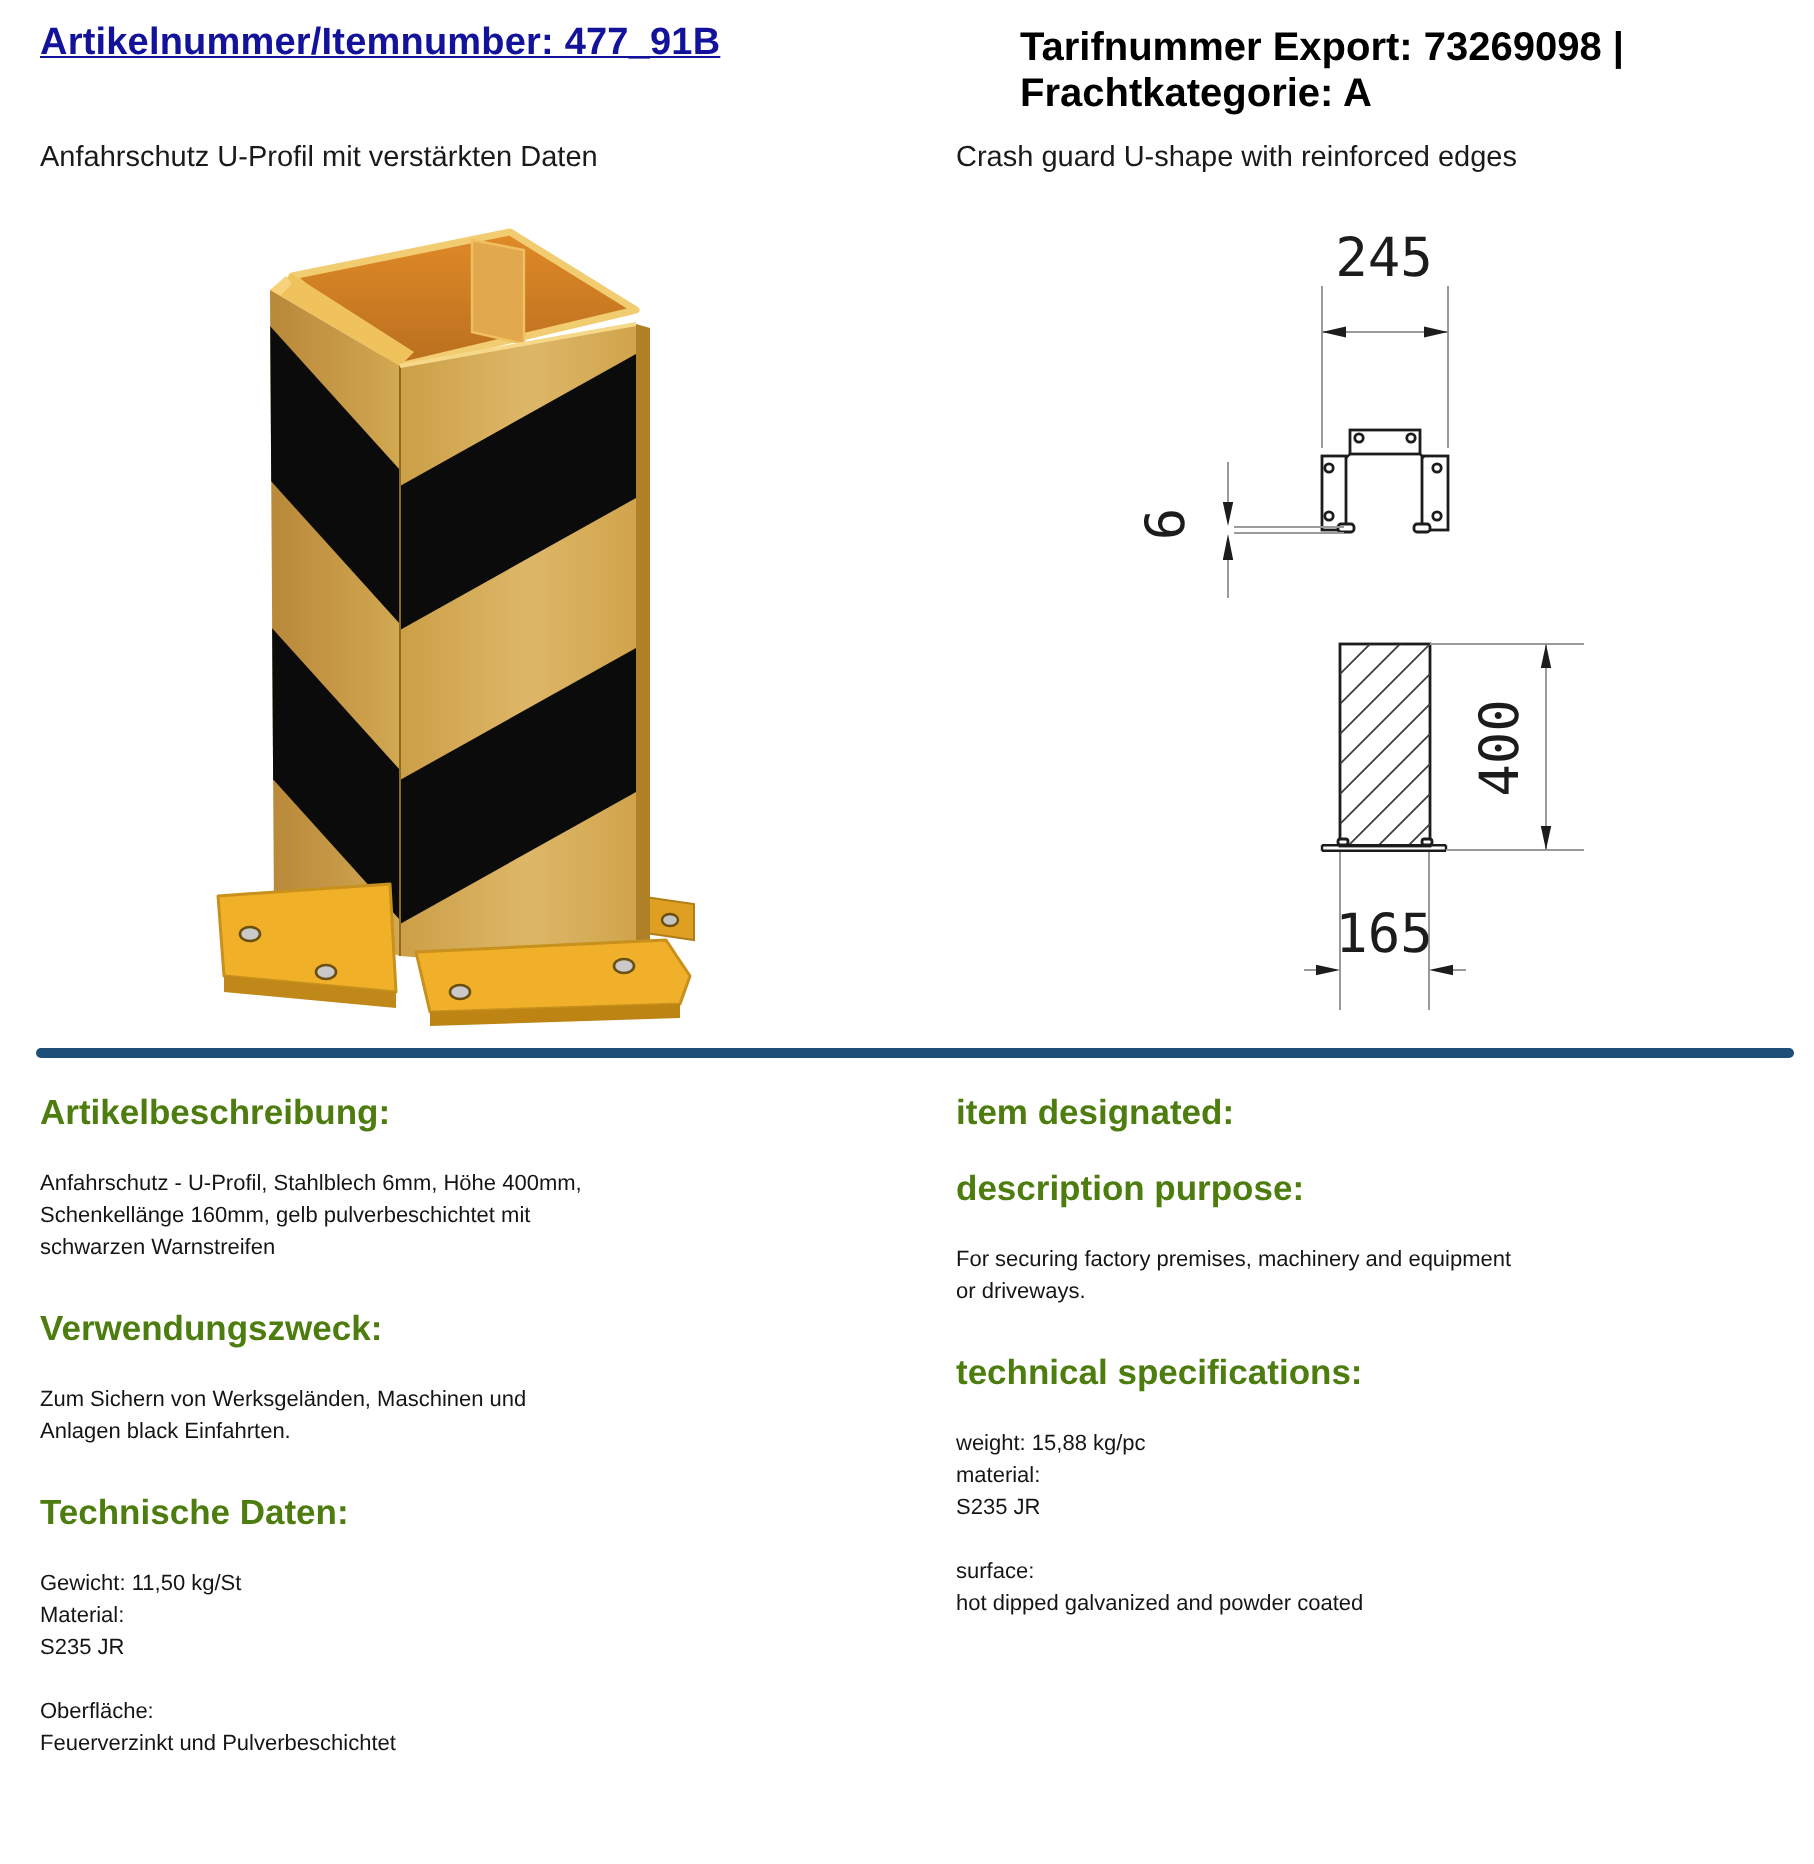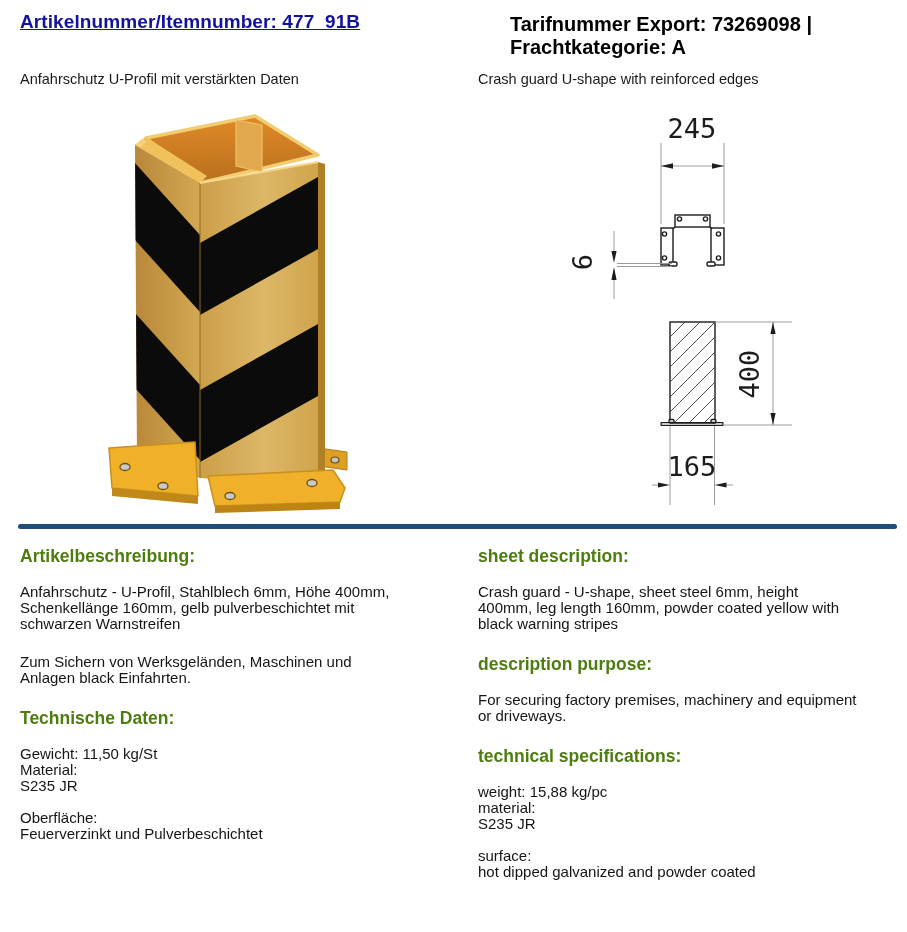--- a/index.html
+++ b/index.html
@@ -25,21 +25,21 @@
     background:#1F4E79;
   }
   .col{top:546px;}
   .col-de{left:20px;width:436px;}
   .col-en{left:478px;width:418px;}
   .col h3{
     margin:0 0 18px 0;font-size:17.5px;line-height:20px;font-weight:bold;
     color:#4d7c0f;
   }
   .col p{
-    margin:0 0 22px 0;font-size:15px;line-height:16px;color:#151515;
+    margin:0 0 22px 0;font-size:11px;line-height:16px;color:#151515;
     white-space:pre-line;
   }
   svg text.dim{
     font-family:"DejaVu Sans Mono", monospace;font-size:27px;fill:#1c1c1c;
   }
   .shape{stroke:#1c1c1c;stroke-width:1.4;fill:#ffffff;}
   .thin{stroke:#9a9a9a;stroke-width:1;fill:none;}
   .arr{fill:#1c1c1c;stroke:none;}
   .hatch{stroke:#3c3c3c;stroke-width:0.9;}
 </style>
@@ -208,36 +208,34 @@
   </g>
 </svg>
 
 <div class="abs divider"></div>
 
 <div class="abs col col-de">
   <h3>Artikelbeschreibung:</h3>
   <p>Anfahrschutz - U-Profil, Stahlblech 6mm, Höhe 400mm,
 Schenkellänge 160mm, gelb pulverbeschichtet mit
 schwarzen Warnstreifen</p>
+  <h3>Verwendungszweck:</h3>
   <p>Zum Sichern von Werksgeländen, Maschinen und
 Anlagen black Einfahrten.</p>
   <h3>Technische Daten:</h3>
   <p>Gewicht: 11,50 kg/St
 Material:
 S235 JR
 
 Oberfläche:
 Feuerverzinkt und Pulverbeschichtet</p>
 </div>
 
 <div class="abs col col-en">
-  <h3>sheet description:</h3>
-  <p>Crash guard - U-shape, sheet steel 6mm, height
-400mm, leg length 160mm, powder coated yellow with
-black warning stripes</p>
+  <h3>item designated:</h3>
   <h3>description purpose:</h3>
   <p>For securing factory premises, machinery and equipment
 or driveways.</p>
   <h3>technical specifications:</h3>
   <p>weight: 15,88 kg/pc
 material:
 S235 JR
 
 surface:
 hot dipped galvanized and powder coated</p>

